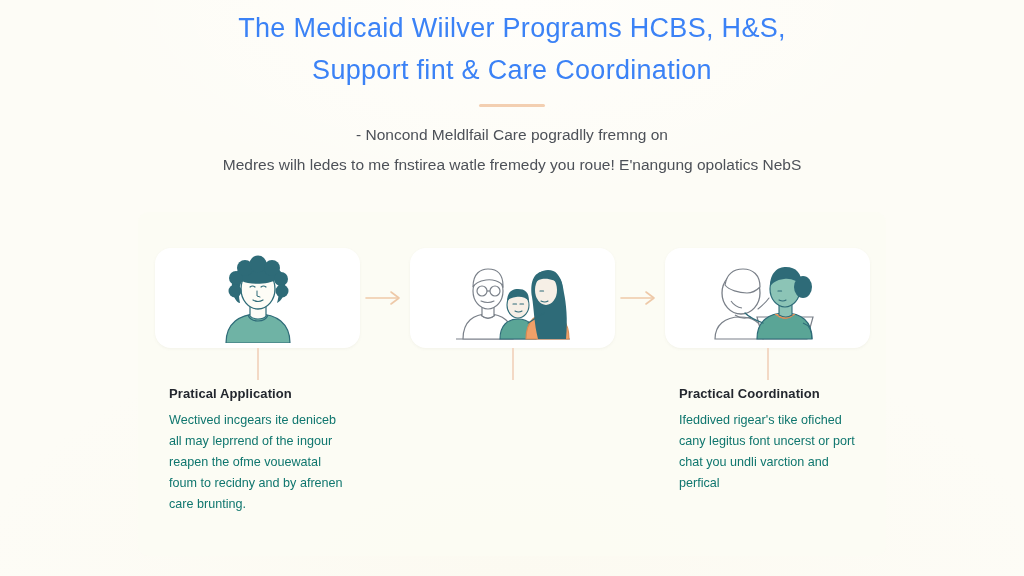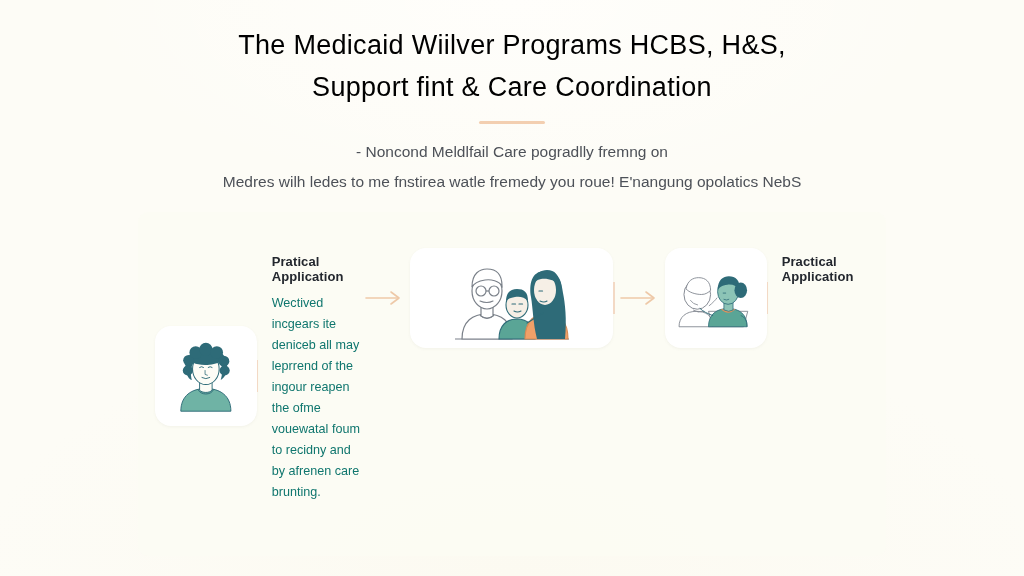--- a/index.html
+++ b/index.html
@@ -38,26 +38,26 @@
   
   .header {
     position: absolute;
     left: 0;
     top: 0;
     width: 1024px;
     text-align: center;
   }
   .title {
     margin: 0;
-    padding-top: 24px;
+    padding-top: 7px;
     font-size: 27px;
     font-weight: 400;
     line-height: 42px;
     letter-spacing: .3px;
-    color: #000000;
+    color: #3b82f6;
   }
   .title-line { display: block; }
   .divider {
     width: 66px;
     height: 3px;
     background: #f3cfb1;
     border-radius: 2px;
     margin: 13px auto 0 auto;
   }
   .subtitle {
@@ -75,20 +75,21 @@
     left: 155px;
     top: 248px;
     width: 715px;
     display: flex;
     align-items: flex-start;
   }
   .step {
     width: 205px;
     flex: 0 0 205px;
     display: flex;
+    flex-direction: column;
     align-items: center;
     justify-content: flex-end;
   }
   .card {
     width: 205px;
     height: 100px;
     background: #ffffff;
     border-radius: 16px;
     box-shadow: 0 1px 3px rgba(120,110,95,.07);
     display: flex;
@@ -265,17 +266,18 @@
         <path d="M83 38 h3.5" stroke="#2e6b78" stroke-width="1.2" stroke-linecap="round"></path>
         <path d="M84 47 q4 2 7 0" fill="none" stroke="#2e6b78" stroke-width="1.1" stroke-linecap="round"></path>
 
         <path d="M68 70 C60 67 54 64 50 60" fill="none" stroke="#2e6b78" stroke-width="1.3" stroke-linecap="round"></path>
         <path d="M63 56 C68 52 72 48 74 45" fill="none" stroke="#7a8089" stroke-width="1.1" stroke-linecap="round"></path>
         <path d="M108 70 C114 72 117 78 117 86" fill="none" stroke="#2e6b78" stroke-width="1.1"></path>
       </svg>
     </div>
     <div class="connector"></div>
     <div class="step-text">
-      <h3 class="step-heading">Practical Application</h3>
+      <h3 class="step-heading">Practical Coordination</h3>
+      <p class="step-body">Ifeddived rigear's tike ofiched cany legitus font uncerst or port chat you undli varction and perfical</p>
     </div>
   </div>
 
 </div>
 
 </body></html>

